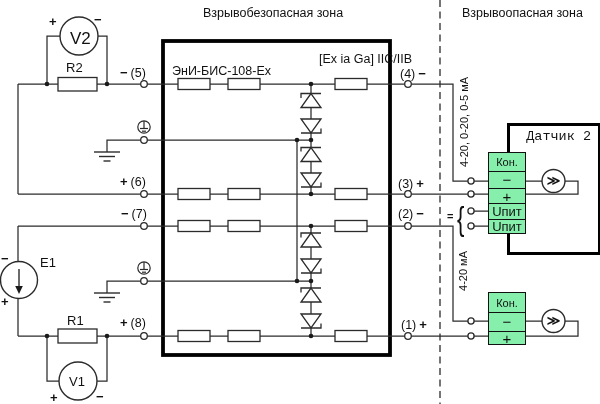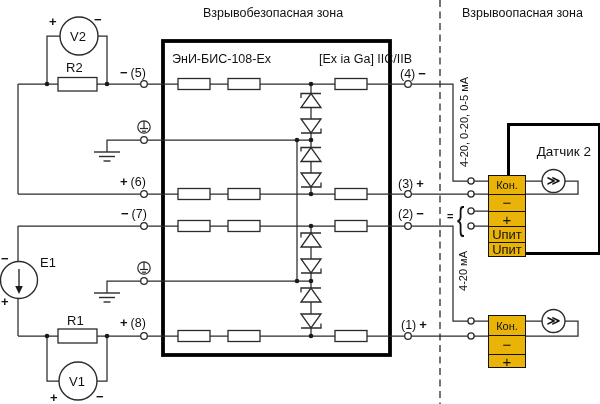--- a/index.html
+++ b/index.html
@@ -5,22 +5,22 @@
   html,body{margin:0;padding:0;background:#fff;}
   .stage{position:relative;width:600px;height:404px;background:#fff;overflow:hidden;
          font-family:"Liberation Sans",sans-serif;color:#111;}
   .stage svg{position:absolute;left:0;top:0;}
   .lbl{position:absolute;white-space:nowrap;font-size:12.5px;color:#111;}
   .sign{font-weight:700;font-size:13px;}
   .term{position:absolute;white-space:nowrap;display:flex;gap:3px;align-items:baseline;}
   .term .num{font-size:12.5px;}
   .vert{position:absolute;white-space:nowrap;font-size:11px;transform:translate(-50%,-50%) rotate(-90deg);}
   .sensorbox{position:absolute;border:3px solid #000;background:transparent;}
-  .sensorbox .title{position:absolute;right:7px;top:18px;font-size:13.5px;}
-  .strip{position:absolute;background:#eab308;border:1.5px solid #111;box-sizing:border-box;margin-top:23px;}
+  .sensorbox .title{position:absolute;right:7px;top:3px;font-size:13.5px;font-family:Liberation Mono, monospace;}
+  .strip{position:absolute;background:#86efac;border:1.5px solid #111;box-sizing:border-box;}
   .strip .row{display:flex;align-items:center;justify-content:center;box-sizing:border-box;}
   .strip .row + .row{border-top:1.4px solid #111;}
   .row.hdr{font-size:11px;}
   .row.sgn{font-size:15px;line-height:1;}
   .row.pwr{font-size:13px;}
   .brace{position:absolute;font-size:34px;font-weight:300;transform:scaleX(0.65);transform-origin:left center;line-height:1;}
   .dc{position:absolute;font-size:11px;font-weight:700;letter-spacing:0;}
   .trans{position:absolute;font-size:13px;font-weight:700;transform:translate(-50%,-54%);}
 </style>
 </head>
@@ -169,21 +169,21 @@
       <polygon points="15.2,286 22.8,286 19,294" fill="#1a1a1a"></polygon>
     </g>
 
     <circle cx="553.5" cy="181" r="11.5" fill="#fff" stroke="#2b2b2b" stroke-width="1.4"></circle>
     <circle cx="553.5" cy="321" r="11.5" fill="#fff" stroke="#2b2b2b" stroke-width="1.4"></circle>
   </svg>
 
   <span class="lbl" style="left:462px;top:6px;">Взрывоопасная зона</span>
   <span class="lbl" style="left:203px;top:6px;">Взрывобезопасная зона</span>
 
-  <span class="lbl" style="left:172px;top:52px;">ЭнИ-БИС-108-Ex</span>
+  <span class="lbl" style="left:172px;top:64px;">ЭнИ-БИС-108-Ex</span>
   <span class="lbl" style="left:291px;top:52px;padding-left:28px;">[Ex ia Ga] IIC/IIB</span>
 
   <span class="term" style="left:120px;top:65px;">
       <span class="sign">−</span>
       <span class="num">(5)</span>
     </span>
   <span class="term" style="left:120px;top:174px;">
       <span class="sign">+</span>
       <span class="num">(6)</span>
     </span>
@@ -206,21 +206,21 @@
     </span>
   <span class="term" style="left:398px;top:206px;">
       <span class="num">(2)</span>
       <span class="sign">−</span>
     </span>
   <span class="term" style="left:401px;top:317px;">
       <span class="num">(1)</span>
       <span class="sign">+</span>
     </span>
 
-  <span class="lbl" style="left:70px;top:29px;font-size:13px;">V2</span>
+  <span class="lbl" style="left:70px;top:29px;font-size:17px;">V2</span>
   <span class="sign" style="position:absolute;left:49px;top:14px;">+</span>
   <span class="sign" style="position:absolute;left:94px;top:12px;">−</span>
   <span class="lbl" style="left:66px;top:60px;font-size:13px;">R2</span>
   <span class="lbl" style="left:40px;top:255px;font-size:13px;">E1</span>
   <span class="sign" style="position:absolute;left:1px;top:251px;">−</span>
   <span class="sign" style="position:absolute;left:1px;top:294px;">+</span>
   <span class="lbl" style="left:67px;top:313px;font-size:13px;">R1</span>
   <span class="lbl" style="left:69px;top:374px;font-size:13px;">V1</span>
   <span class="sign" style="position:absolute;left:50px;top:390px;">+</span>
   <span class="sign" style="position:absolute;left:96px;top:389px;">−</span>

